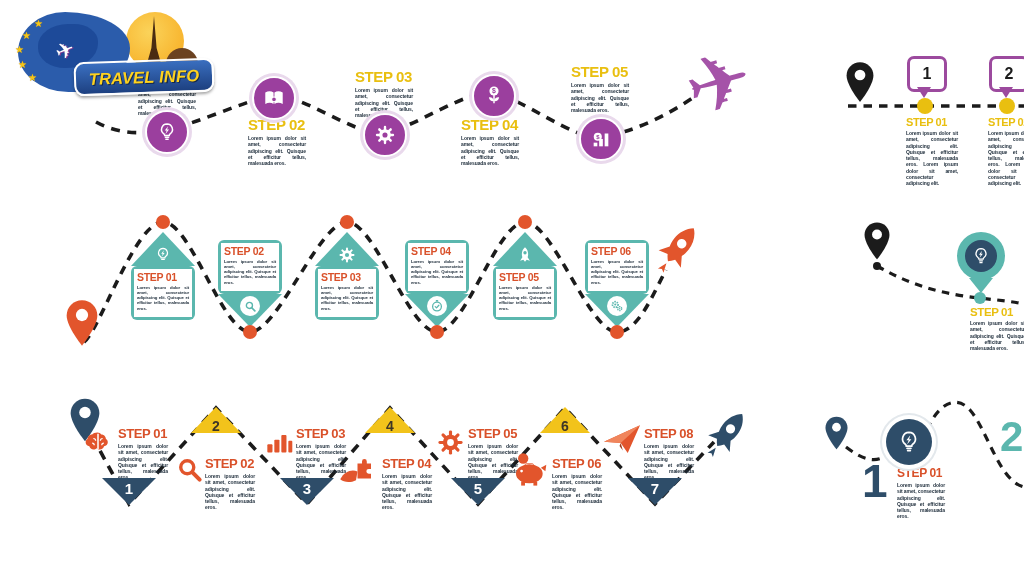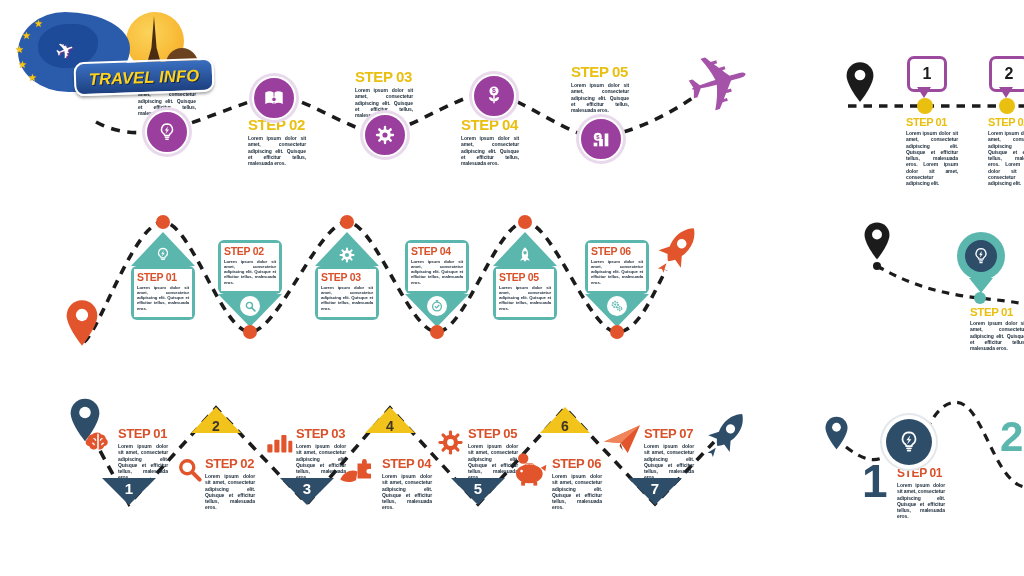--- a/index.html
+++ b/index.html
@@ -398,21 +398,21 @@
     </div>
   <div class="abs" style="left:468px;top:426px;width:52px;z-index:4;">
     <div class="lbl-orange" style="font-size:13px;">STEP 05</div>
     <p class="lorem" style="width:50px;">Lorem ipsum dolor sit amet, consectetur adipiscing elit. Quisque et efficitur tellus, malesuada eros.</p>
     </div>
   <div class="abs" style="left:552px;top:456px;width:52px;z-index:4;">
     <div class="lbl-orange" style="font-size:13px;">STEP 06</div>
     <p class="lorem" style="width:50px;">Lorem ipsum dolor sit amet, consectetur adipiscing elit. Quisque et efficitur tellus, malesuada eros.</p>
     </div>
   <div class="abs" style="left:644px;top:426px;width:52px;z-index:4;">
-    <div class="lbl-orange" style="font-size:13px;">STEP 07</div>
+    <div class="lbl-orange" style="font-size:13px;">STEP 08</div>
     <p class="lorem" style="width:50px;">Lorem ipsum dolor sit amet, consectetur adipiscing elit. Quisque et efficitur tellus, malesuada eros.</p>
     </div>
 
   <svg class="abs i" style="left:700px;top:408px;transform:rotate(38deg);z-index:5;" width="50" height="56" viewBox="0 0 24 28">
     <path d="M12 0c2.9 2.4 4.4 5.9 4.4 9.8 0 1.6-.2 3-.7 4.4l3.1 4.7-4.5-1.3c-.7 1.1-1.5 2-2.3 2.7-.8-.7-1.6-1.6-2.3-2.7l-4.5 1.3 3.1-4.7c-.5-1.4-.7-2.8-.7-4.4C7.6 5.9 9.1 2.4 12 0z" fill="#2e4d69"></path>
     <circle cx="12" cy="9.5" r="2.3" fill="#fff"></circle>
     <path d="M12 21.5l1.7 4.5-1.7-1-1.7 1z" fill="#2e4d69"></path>
     </svg>
 
   <svg class="abs i" style="left:825px;top:416px;z-index:5;" width="23" height="34" viewBox="0 0 24 34">

